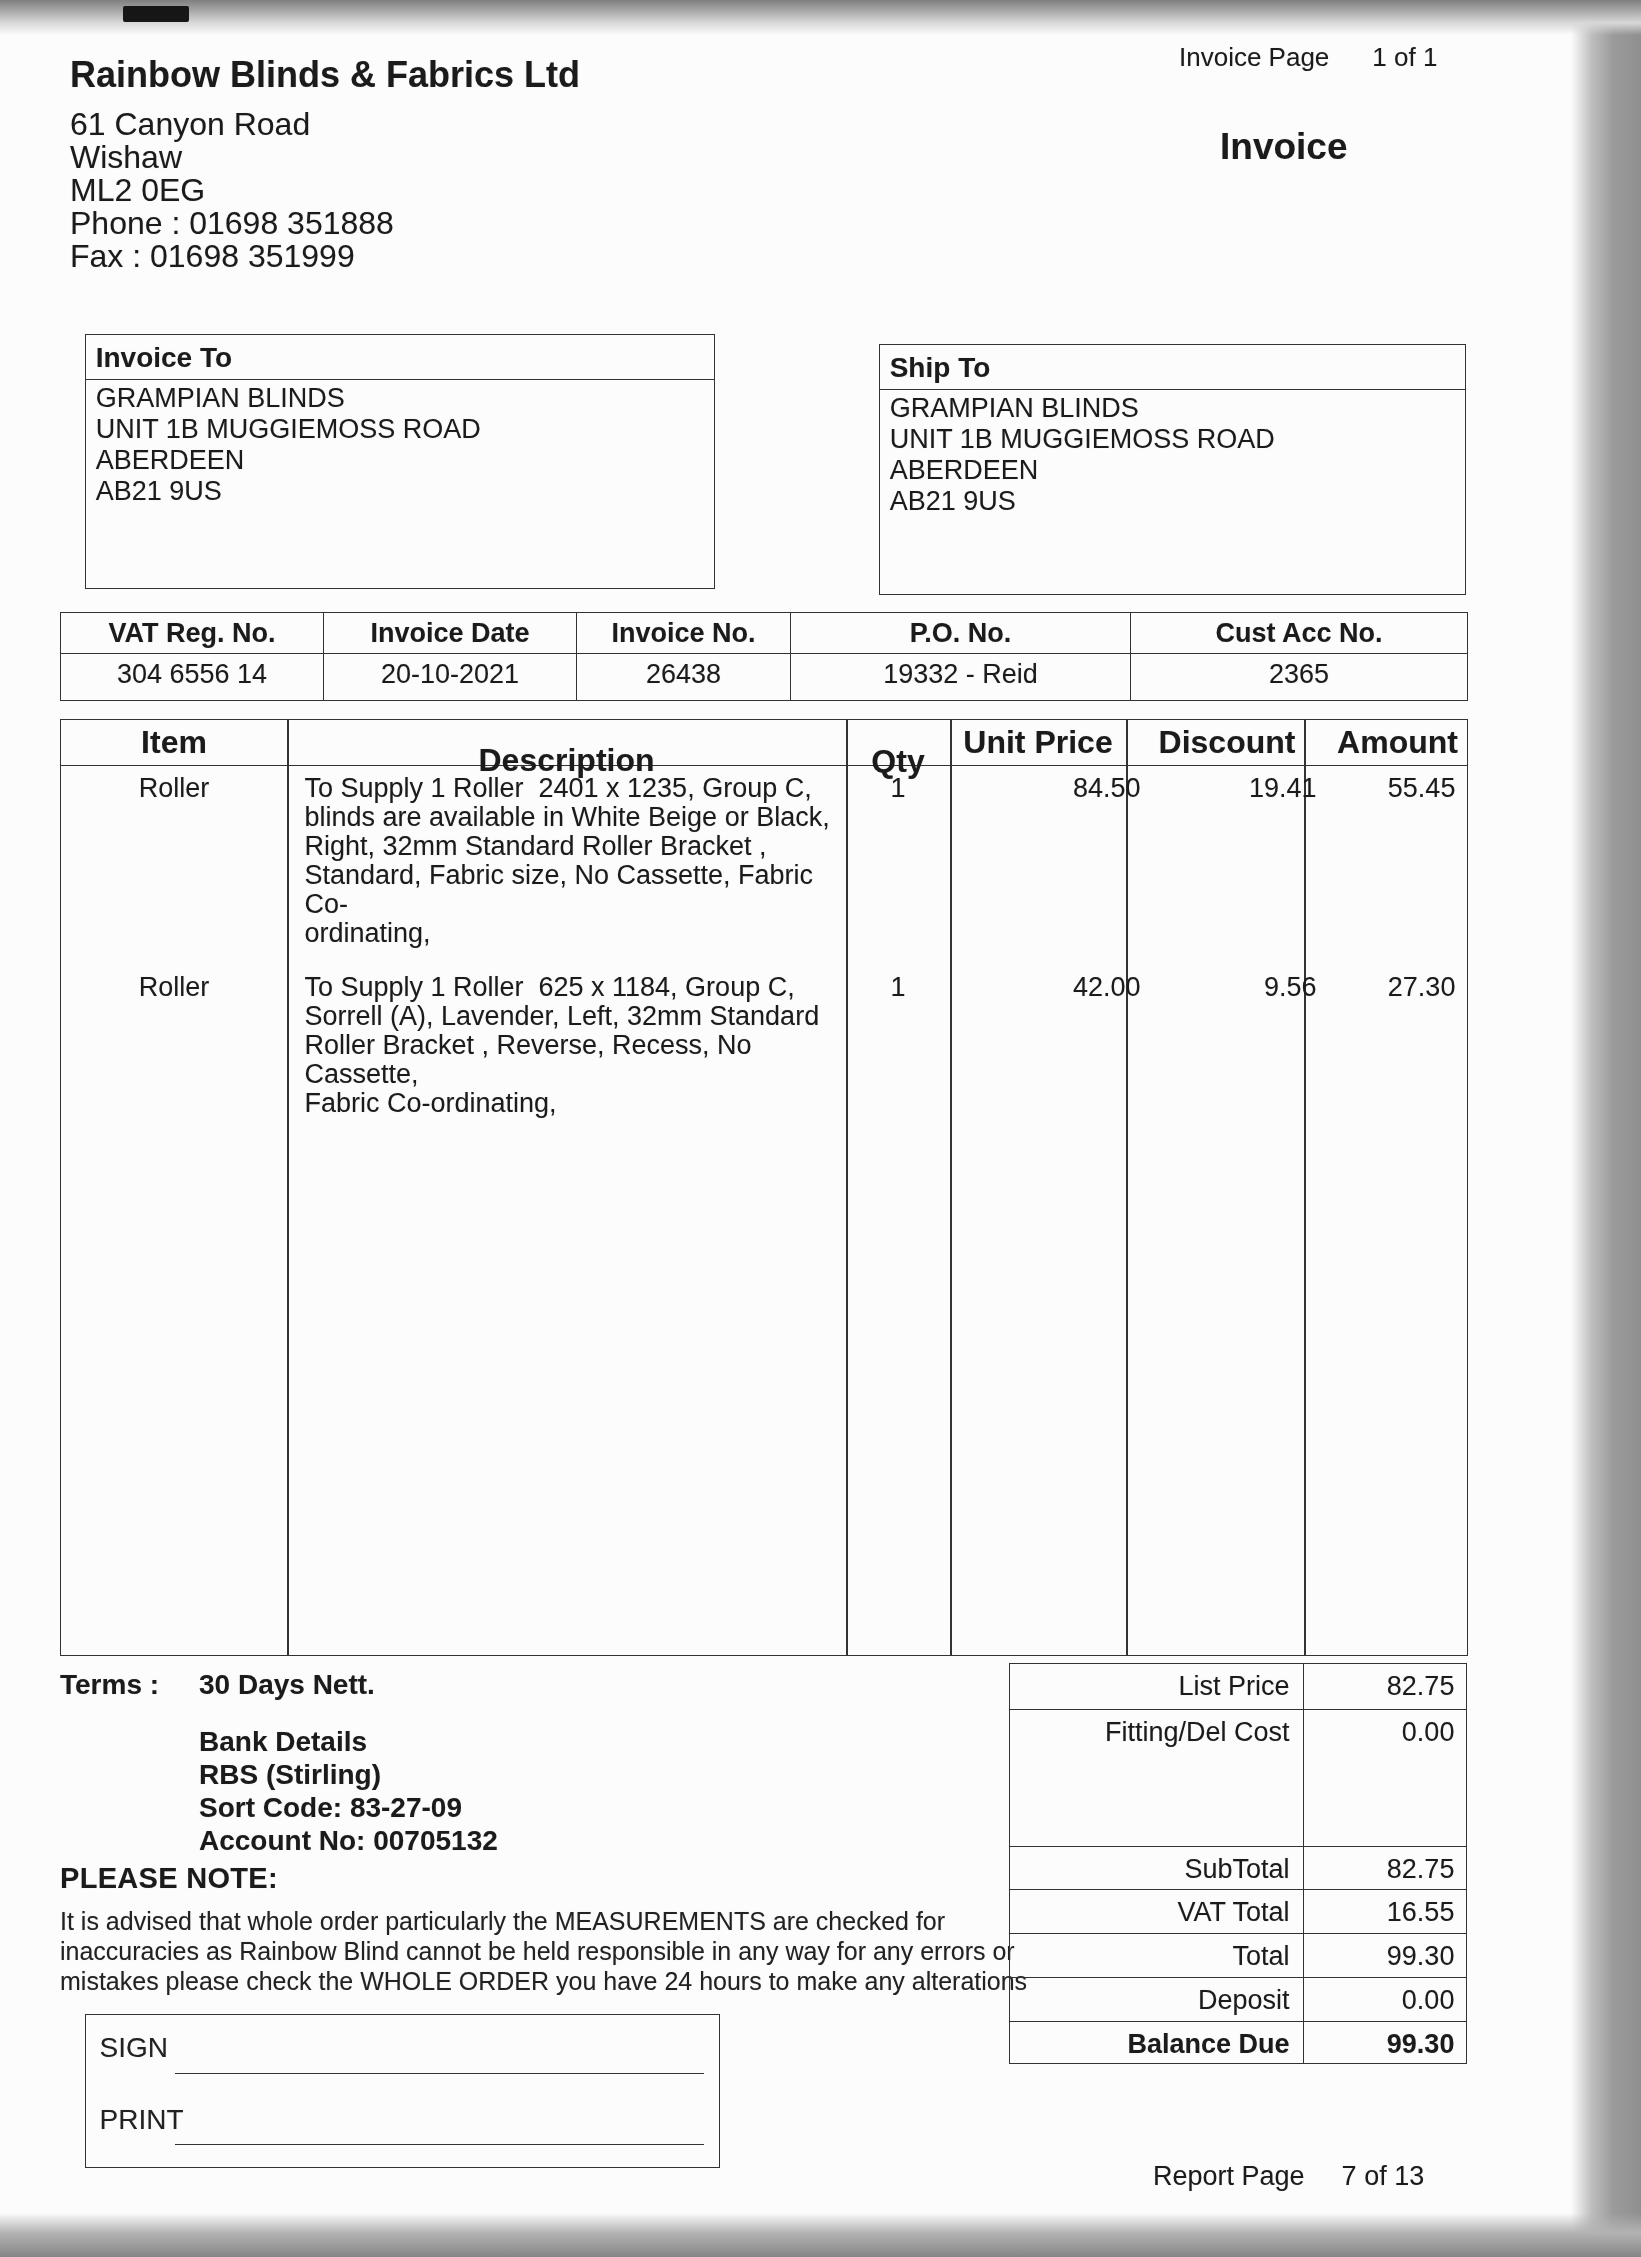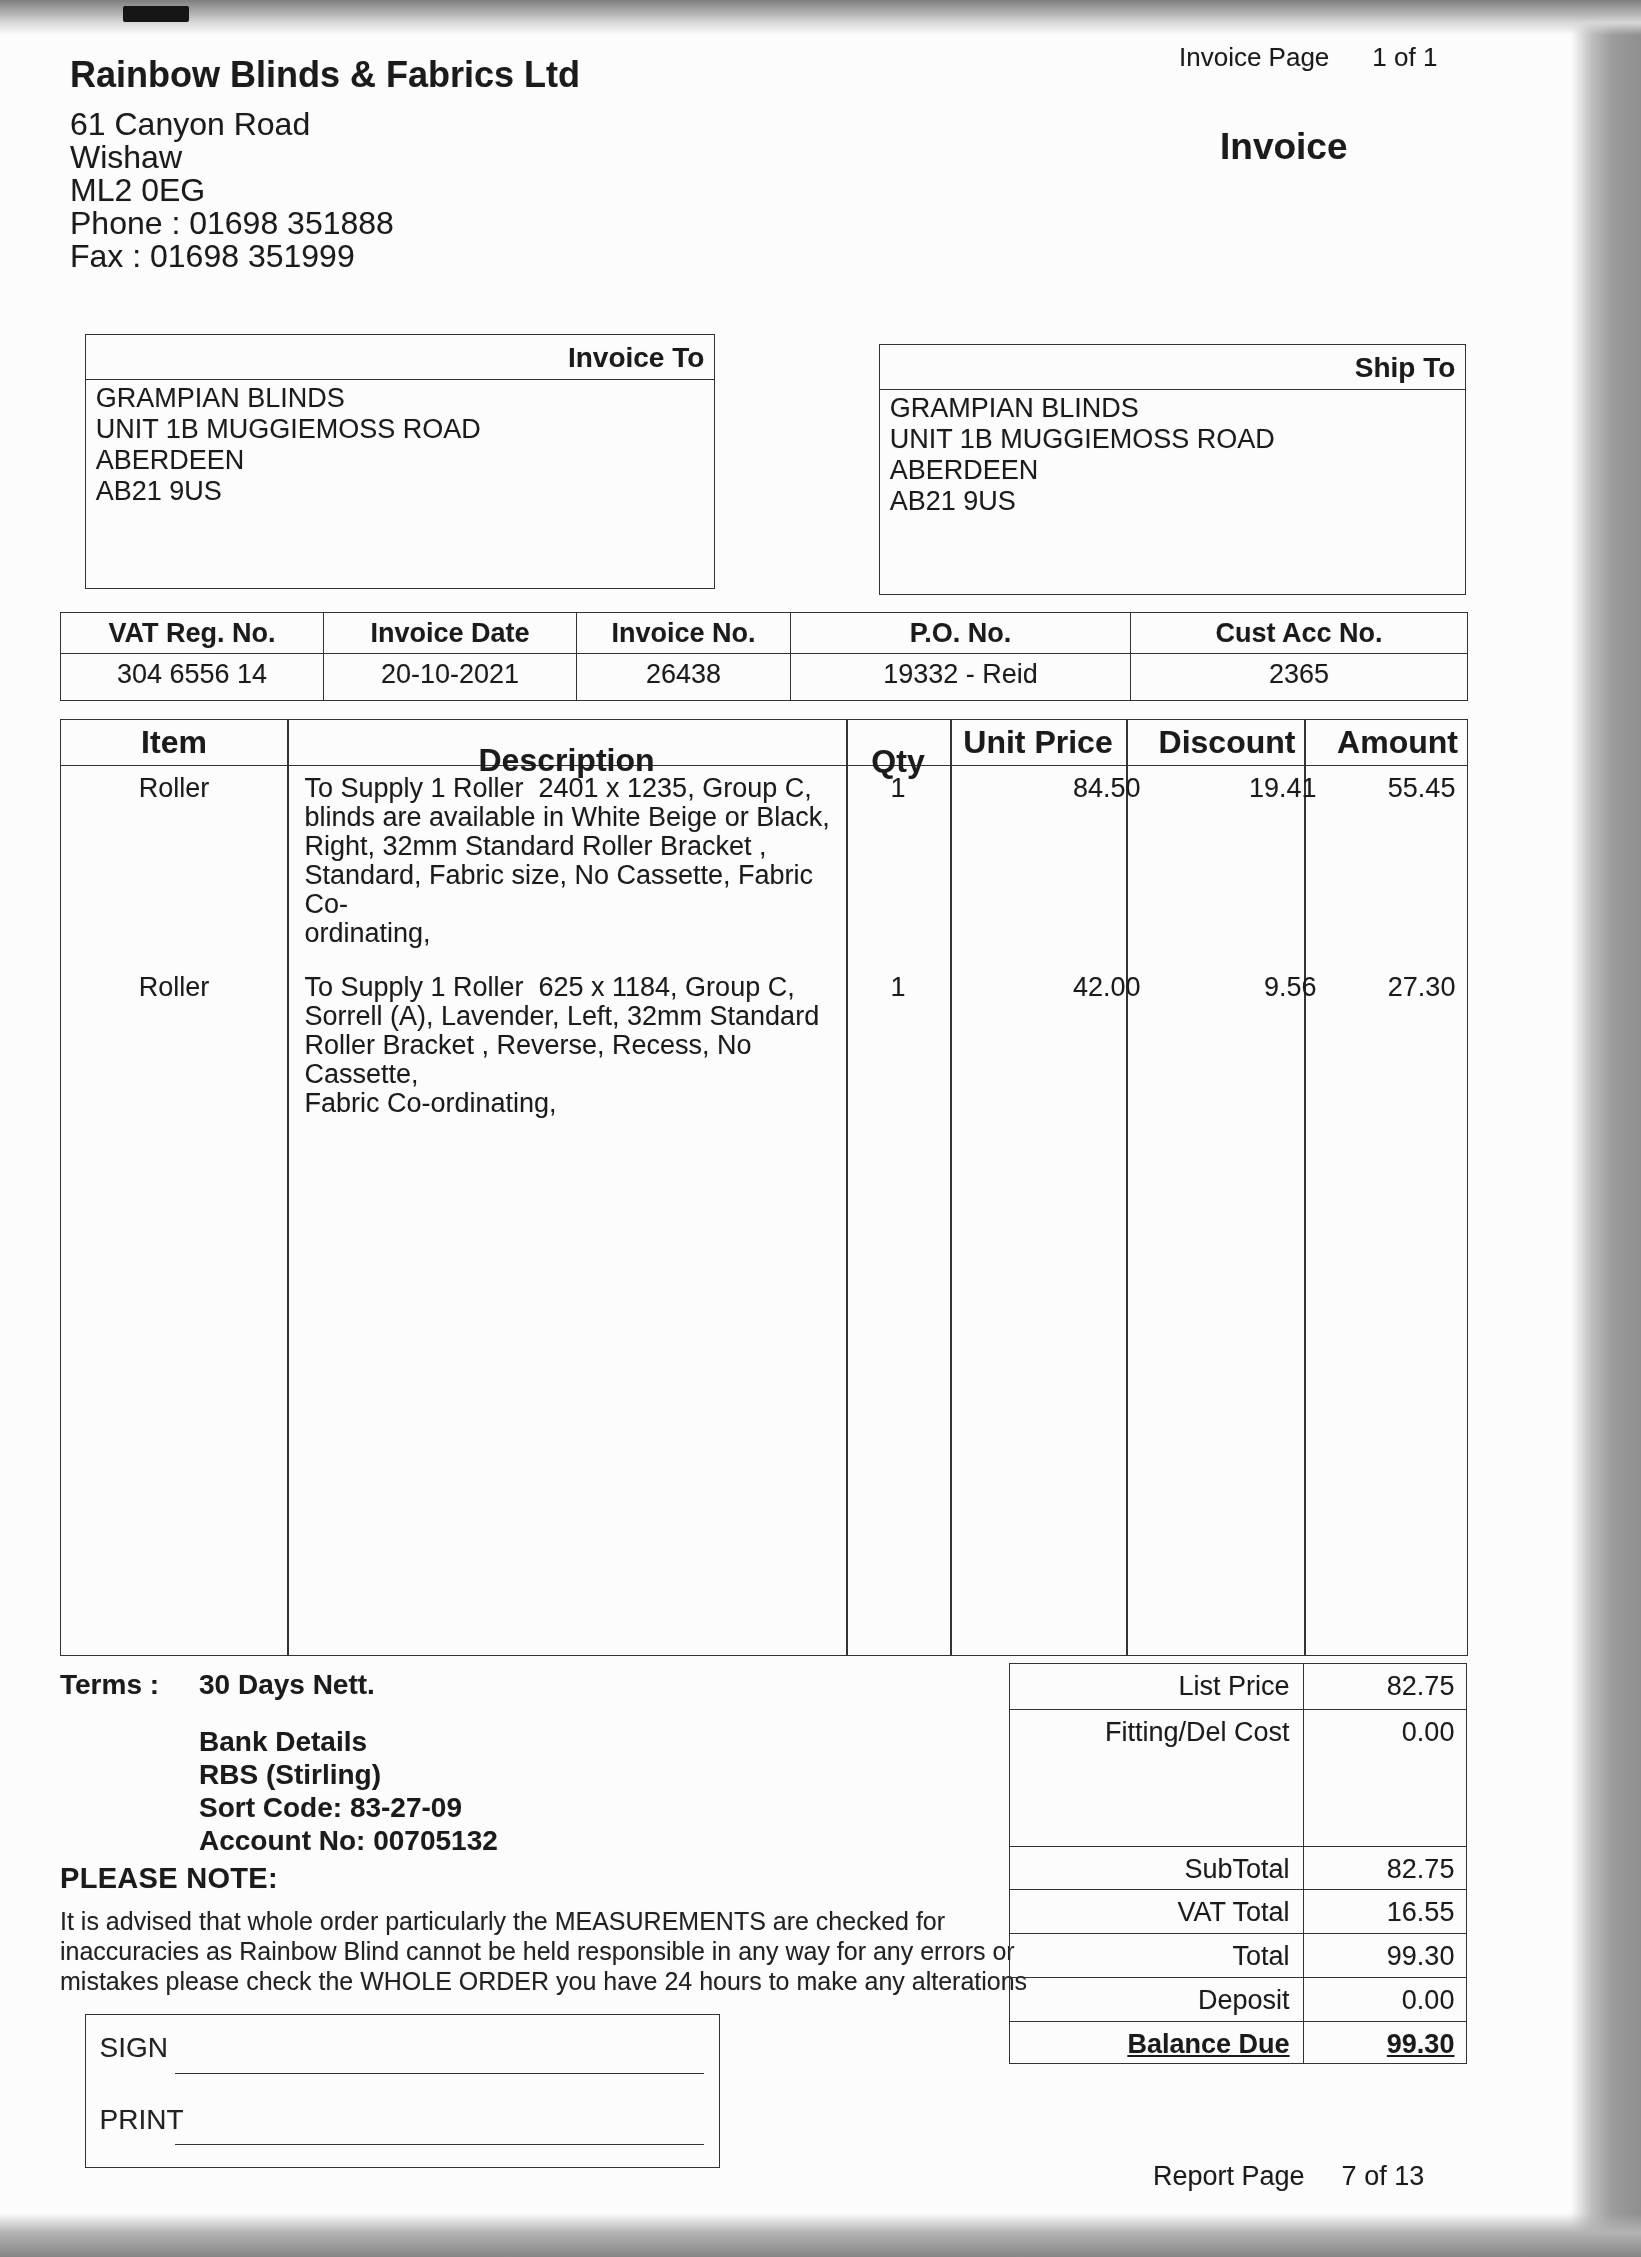--- a/index.html
+++ b/index.html
@@ -22,21 +22,21 @@
   .company { position:absolute; left:70px; top:54px; }
   .company-name { font-size:36px; font-weight:bold; margin-bottom:11.6px; }
   .company-line { font-size:32px; line-height:33px; }
   .invoice-page { position:absolute; left:1179px; top:42px; font-size:26px; }
   .invoice-page .val { margin-left:43px; }
   .invoice-title { position:absolute; left:1220px; top:126px; font-size:37px; font-weight:bold; }
   
   .addr-box { position:absolute; border:1.9px solid #333; box-sizing:border-box; }
   #invoice-to { left:85px; top:334px; width:630px; height:255px; }
   #ship-to   { left:879px; top:344px; width:587px; height:251px; }
-  .addr-label { font-weight:bold; font-size:28px; padding:6.8px 9.7px 4.8px; border-bottom:1.9px solid #333;text-align:right; }
+  .addr-label { font-weight:bold; font-size:28px; padding:6.8px 9.7px 4.8px; border-bottom:1.9px solid #333; }
   .addr-lines { padding:3.9px 9.7px; font-size:27px; line-height:31px; }
   
   .meta-table { position:absolute; left:60px; top:612px; width:1408px; border:1.9px solid #333; box-sizing:border-box; }
   .meta-row { display:flex; }
   .meta-head { border-bottom:1.9px solid #333; }
   .mc { text-align:center; border-right:1.9px solid #333; box-sizing:border-box; }
   .mc:last-child { border-right:none; }
   .meta-head .mc { font-weight:bold; font-size:27px; padding:4.8px 0 3.9px; }
   .meta-vals .mc { font-size:27px; padding:5.8px 0 9.7px; }
   .c0{width:263px;} .c1{width:253px;} .c2{width:214px;} .c3{width:340px;} .c4{flex:1;}
@@ -59,21 +59,21 @@
   .cell-amt { flex:1; text-align:right; padding-right:11.6px; box-sizing:border-box; }
   
   .terms { position:absolute; left:60px; top:1669px; font-size:28px; font-weight:bold; }
   .terms-value { position:absolute; left:139px; top:0; white-space:nowrap; }
   .bank { position:absolute; left:199px; top:1725px; font-size:28px; font-weight:bold; line-height:33px; }
   .please-note { position:absolute; left:60px; top:1862px; font-size:29px; font-weight:bold; letter-spacing:0.3px; }
   .note-body { position:absolute; left:60px; top:1906px; font-size:25px; line-height:30px; color:#222; }
   
   .totals { position:absolute; left:1009px; top:1663px; width:458px; height:401px; border:1.9px solid #333; box-sizing:border-box; display:flex; flex-direction:column; }
   .t-row { display:flex; border-bottom:1.9px solid #333; box-sizing:border-box; font-size:27px; }
-  .t-row:last-child { border-bottom:none; flex:1;text-decoration:underline; }
+  .t-row:last-child { border-bottom:none; flex:1; }
   .t-r0{height:46px;} .t-r1{height:137px;} .t-r2{height:43px;} .t-r3{height:44px;} .t-r4{height:44px;} .t-r5{height:44px;}
   .t-label { width:294px; text-align:right; padding:6.8px 13.5px 0 0; box-sizing:border-box; border-right:1.9px solid #333; }
   .t-value { flex:1; text-align:right; padding:6.8px 11.6px 0 0; box-sizing:border-box; }
   .t-bold .t-label, .t-bold .t-value { font-weight:bold; }
   
   .sign-box { position:absolute; left:85px; top:2014px; width:635px; height:154px; border:1.9px solid #333; box-sizing:border-box; }
   .sig-label { position:absolute; left:13.5px; font-size:28px; color:#222; }
   .sign-label { top:17.4px; }
   .print-label { top:89px; }
   .sig-line { position:absolute; left:89px; width:529px; border-bottom:1.9px solid #333; }

